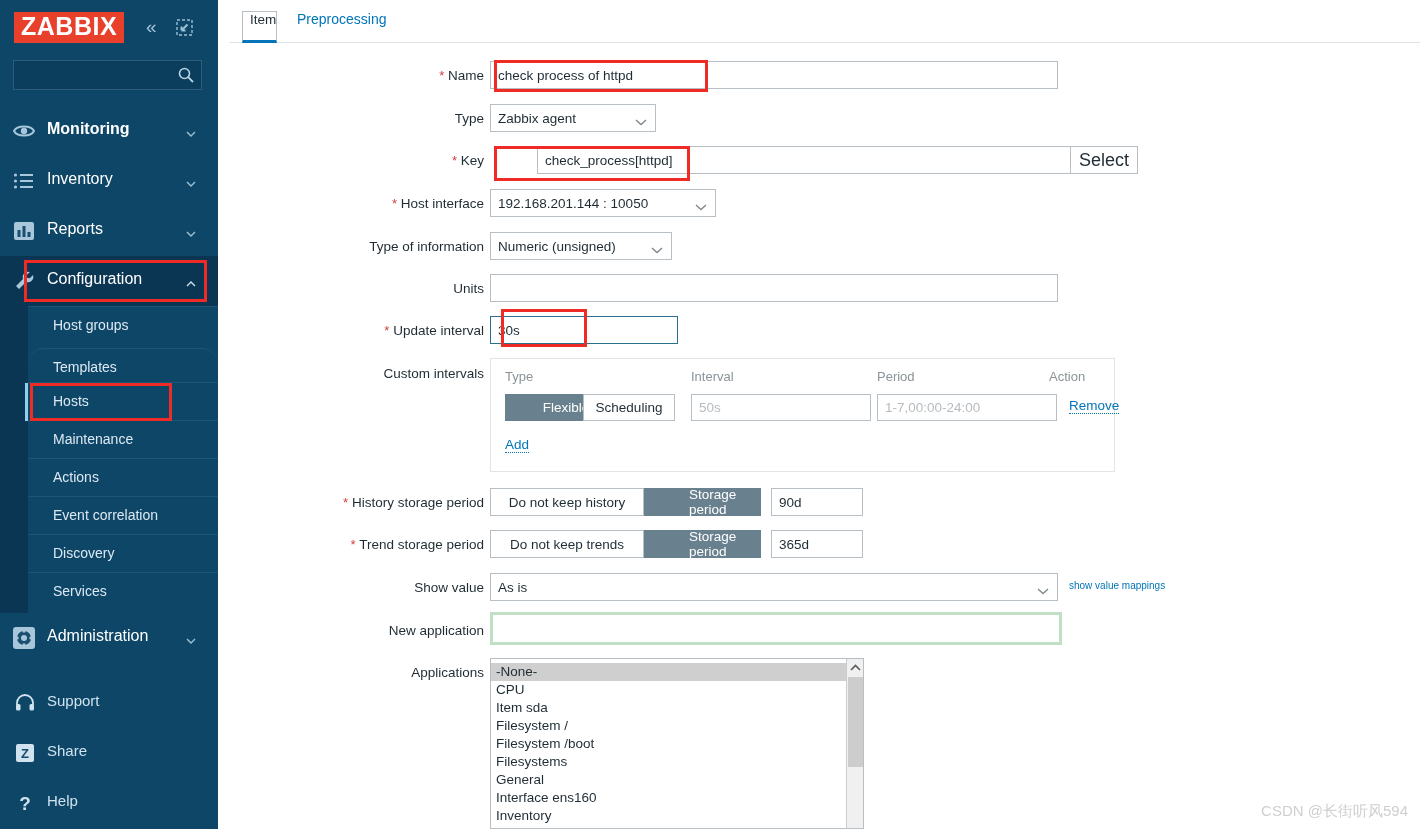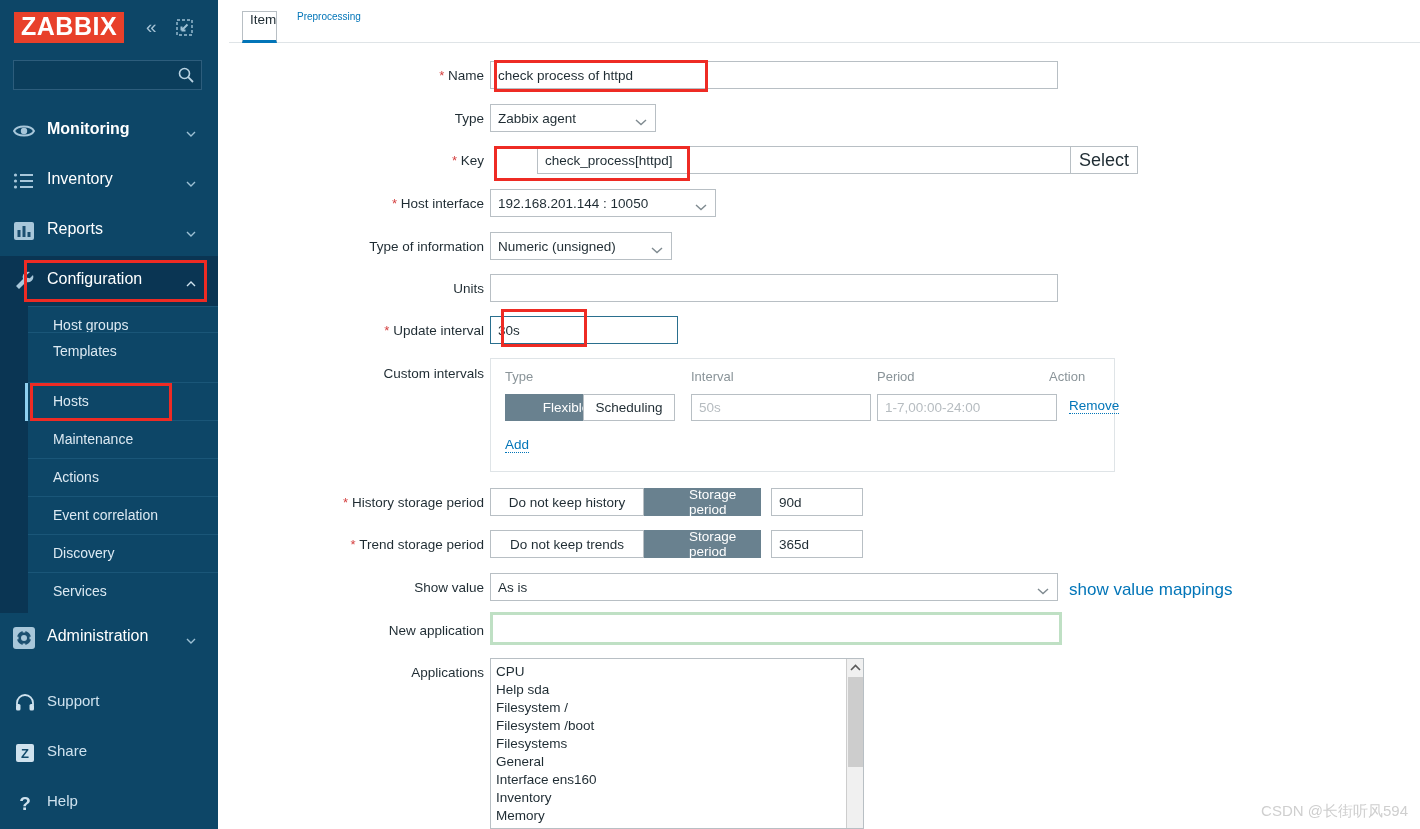--- a/index.html
+++ b/index.html
@@ -135,21 +135,21 @@
     border-right: 1px solid #e3e3e3;
   }
 
   #tabs {
     position: absolute; left: 11px; top: 0;
     width: 1191px; height: 43px;
     border-bottom: 1px solid #dfe4e7;
   }
   .tab {
     position: absolute; top: 11px;
-    font-size: 10px;
+    font-size: 14px;
     cursor: pointer;
     padding-bottom: 13px;
   }
   .tab.sel { color: #1f2c33; border-bottom: 3px solid #0275b8; }
   .tab.unsel { color: #0275b8; }
   .flabel {
     position: absolute;
     text-align: right;
     font-size: 13.5px;
     color: #1f2c33;
@@ -227,21 +227,21 @@
   .lnk {
     position: absolute;
     color: #0275b8;
     font-size: 13.5px;
     cursor: pointer;
     border-bottom: 1px dotted #0275b8;
   }
   .lnk-plain {
     position: absolute;
     color: #0275b8;
-    font-size: 17px;
+    font-size: 10px;
     cursor: pointer;
   }
 
   #applist {
     position: absolute;
     border: 1px solid #b8bfc4;
     background: #ffffff;
     overflow: hidden;
   }
   .app-item {
@@ -368,21 +368,21 @@
     <div class="caret">
       <svg width="10" height="8" viewBox="0 0 10 8">
           <path d="M1 6 L5 2 L9 6" fill="none" stroke="#cfe2ee" stroke-width="1.4"></path>
         </svg>
     </div>
   </div>
 
   <div class="sb-sub" style="top:306px;">
     <div class="lbl">Host groups</div>
   </div>
-  <div class="sb-sub" style="top:332px;">
+  <div class="sb-sub" style="top:348px;border-radius:16px;">
     <div class="lbl">Templates</div>
   </div>
   <div class="sb-sub active-bar" style="top:382px;">
     <div class="lbl">Hosts</div>
   </div>
   <div class="sb-sub" style="top:420px;">
     <div class="lbl">Maintenance</div>
   </div>
   <div class="sb-sub" style="top:458px;">
     <div class="lbl">Actions</div>
@@ -570,22 +570,23 @@
   <div class="flabel" style="left:0px; top:623px; width:266px;">
     <span>New application</span>
   </div>
   <input class="inp inp-green" type="text" style="left: 272px; top: 612px; width: 572px; height: 33px;" value="">
 
   <div class="flabel" style="left:0px; top:665px; width:266px;">
     <span>Applications</span>
   </div>
   <div id="applist" style="left:272px; top:658px; width:374px; height:171px;">
     <div style="position:absolute; left:0; top:4px; width:356px;">
+      <div class="app-item sel-row">-None-</div>
       <div class="app-item">CPU</div>
-      <div class="app-item">Help sda</div>
+      <div class="app-item">Item sda</div>
       <div class="app-item">Filesystem /</div>
       <div class="app-item">Filesystem /boot</div>
       <div class="app-item">Filesystems</div>
       <div class="app-item">General</div>
       <div class="app-item">Interface ens160</div>
       <div class="app-item">Inventory</div>
       <div class="app-item">Memory</div>
     </div>
     <div id="appscroll" style="right:0; top:0; height:169px;">
       <div class="arrow">

